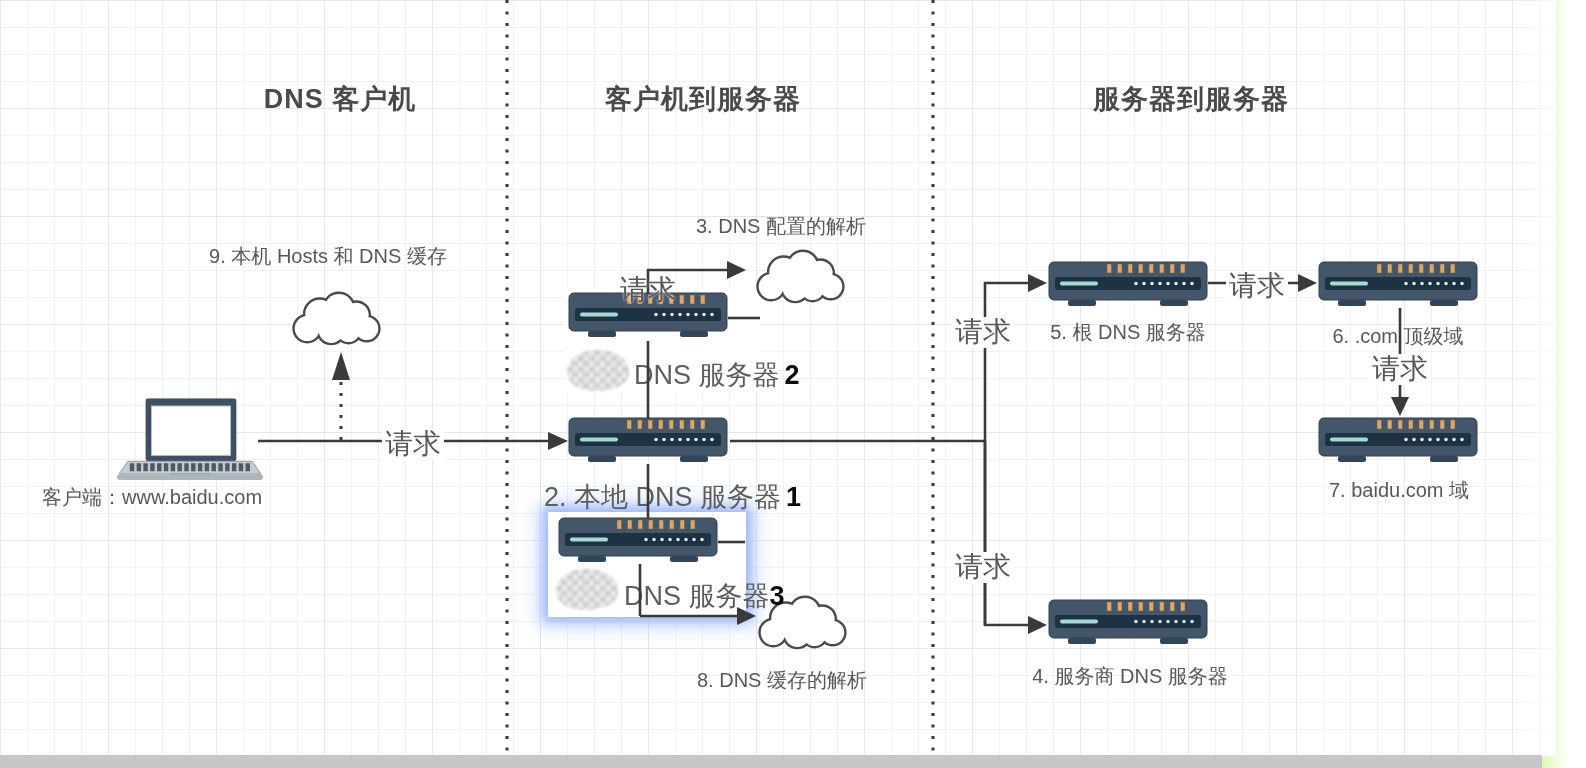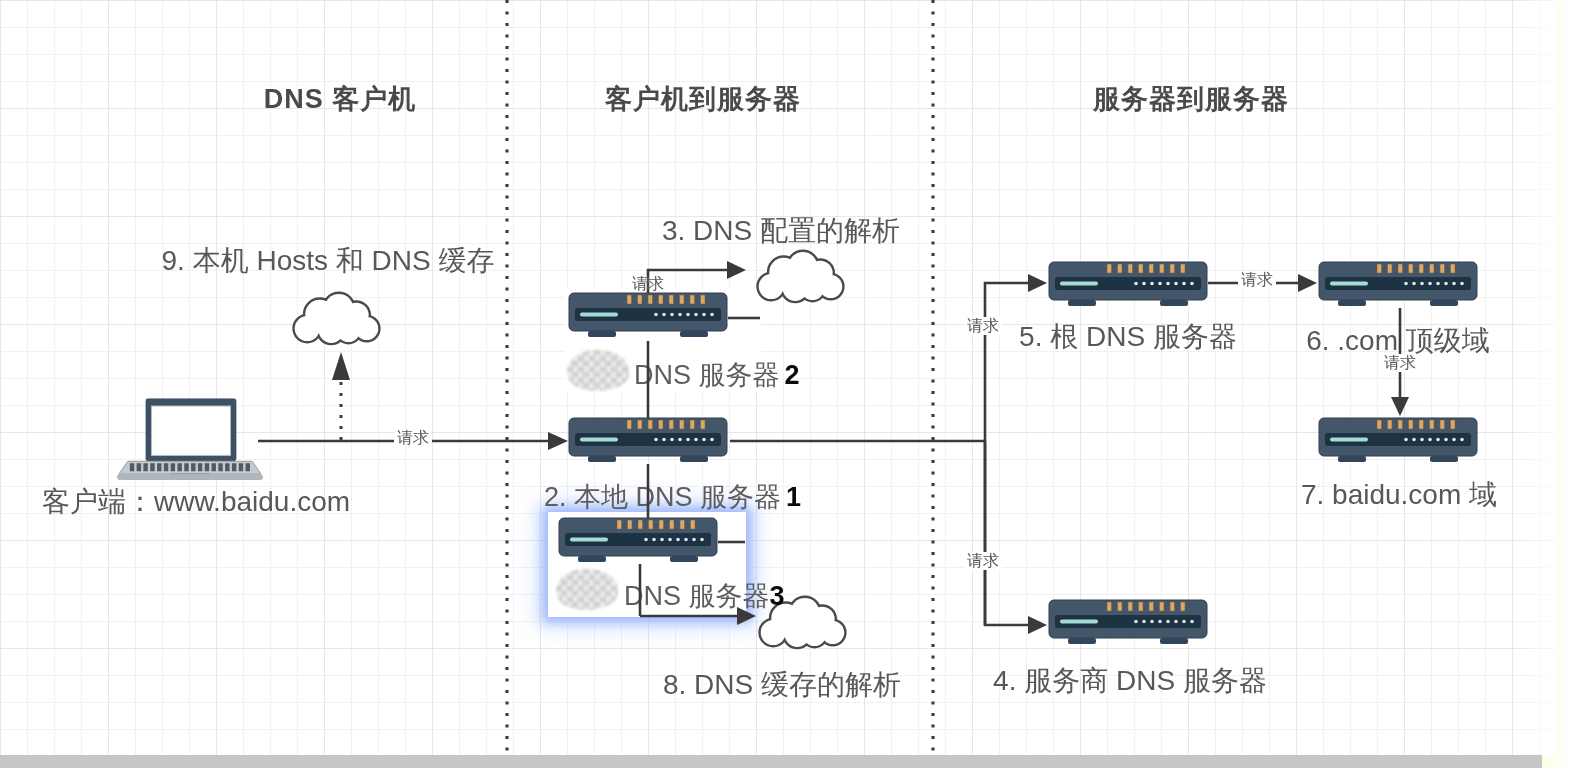--- a/index.html
+++ b/index.html
@@ -1,45 +1,45 @@
 <!DOCTYPE html>
 <html><head>
 <meta charset="utf-8">
 <style>
   html,body{margin:0;padding:0;background:#fff;}
   .stage{position:relative;width:1586px;height:768px;overflow:hidden;
-    font-family:"Liberation Sans","DejaVu Sans",sans-serif;background:#fef9c3;}
+    font-family:"Liberation Sans","DejaVu Sans",sans-serif;background:#bef264;}
   .canvas{position:absolute;left:0;top:0;width:1556px;height:756px;background:#fff;
     background-image:
       linear-gradient(#e7e7e7 1px,transparent 1px),
       linear-gradient(90deg,#e7e7e7 1px,transparent 1px),
       linear-gradient(#f1f1f1 1px,transparent 1px),
       linear-gradient(90deg,#f1f1f1 1px,transparent 1px);
     background-size:108px 108px,108px 108px,27px 27px,27px 27px;z-index:0;}
   .grid-fade{position:absolute;right:0;top:0;width:70px;height:768px;
     background:linear-gradient(90deg,rgba(255,255,255,0),#fff 75%);z-index:1;}
   .bottom-bar{position:absolute;left:0;top:755px;width:1542px;height:13px;
     background:#c5c6c8;z-index:8;}
   .panel{position:absolute;background:#fff;z-index:1;}
   .panel.glow{box-shadow:0 0 10px 5px rgba(146,176,250,.85),0 0 22px 10px rgba(163,192,252,.45);}
   svg.overlay{position:absolute;left:0;top:0;width:1586px;height:768px;pointer-events:none;}
   #overlay1{z-index:2;} #overlay2{z-index:5;}
   .node{position:absolute;z-index:3;}
   .blob{position:absolute;width:62px;height:41px;z-index:3;
     background:repeating-conic-gradient(#cfcfcf 0% 25%,#e8e8e8 0% 50%) 0 0/11px 11px;
     border-radius:48% 52% 55% 45%/60% 55% 45% 50%;filter:blur(1.1px);opacity:.95;}
-  .lbl{position:absolute;color:#585858;font-size:28px;line-height:1.15;
+  .lbl{position:absolute;color:#585858;font-size:20px;line-height:1.15;
     white-space:nowrap;z-index:4;transform:translateX(-50%);}
   .lbl.left-align{transform:none;}
   .hdr{position:absolute;color:#4a4a4a;font-size:27px;font-weight:bold;
     white-space:nowrap;z-index:4;transform:translateX(-50%);letter-spacing:1px;}
   .devlbl{position:absolute;color:#5d5d5d;font-size:27px;white-space:nowrap;z-index:4;}
   .num{font-weight:bold;color:#0a0a0a;}
   .num.gap{margin-left:5px;}
-  .req{position:absolute;color:#585858;font-size:16px;line-height:1.1;padding:0 3px;
+  .req{position:absolute;color:#585858;font-size:28px;line-height:1.1;padding:0 3px;
     background:#fff;white-space:nowrap;z-index:6;transform:translateX(-50%);}
   .req.nobg{background:transparent;text-shadow:0 0 3px #fff;}
 </style>
 </head>
 <body>
 
 <div class="stage">
 
   <div class="canvas"></div>
 

